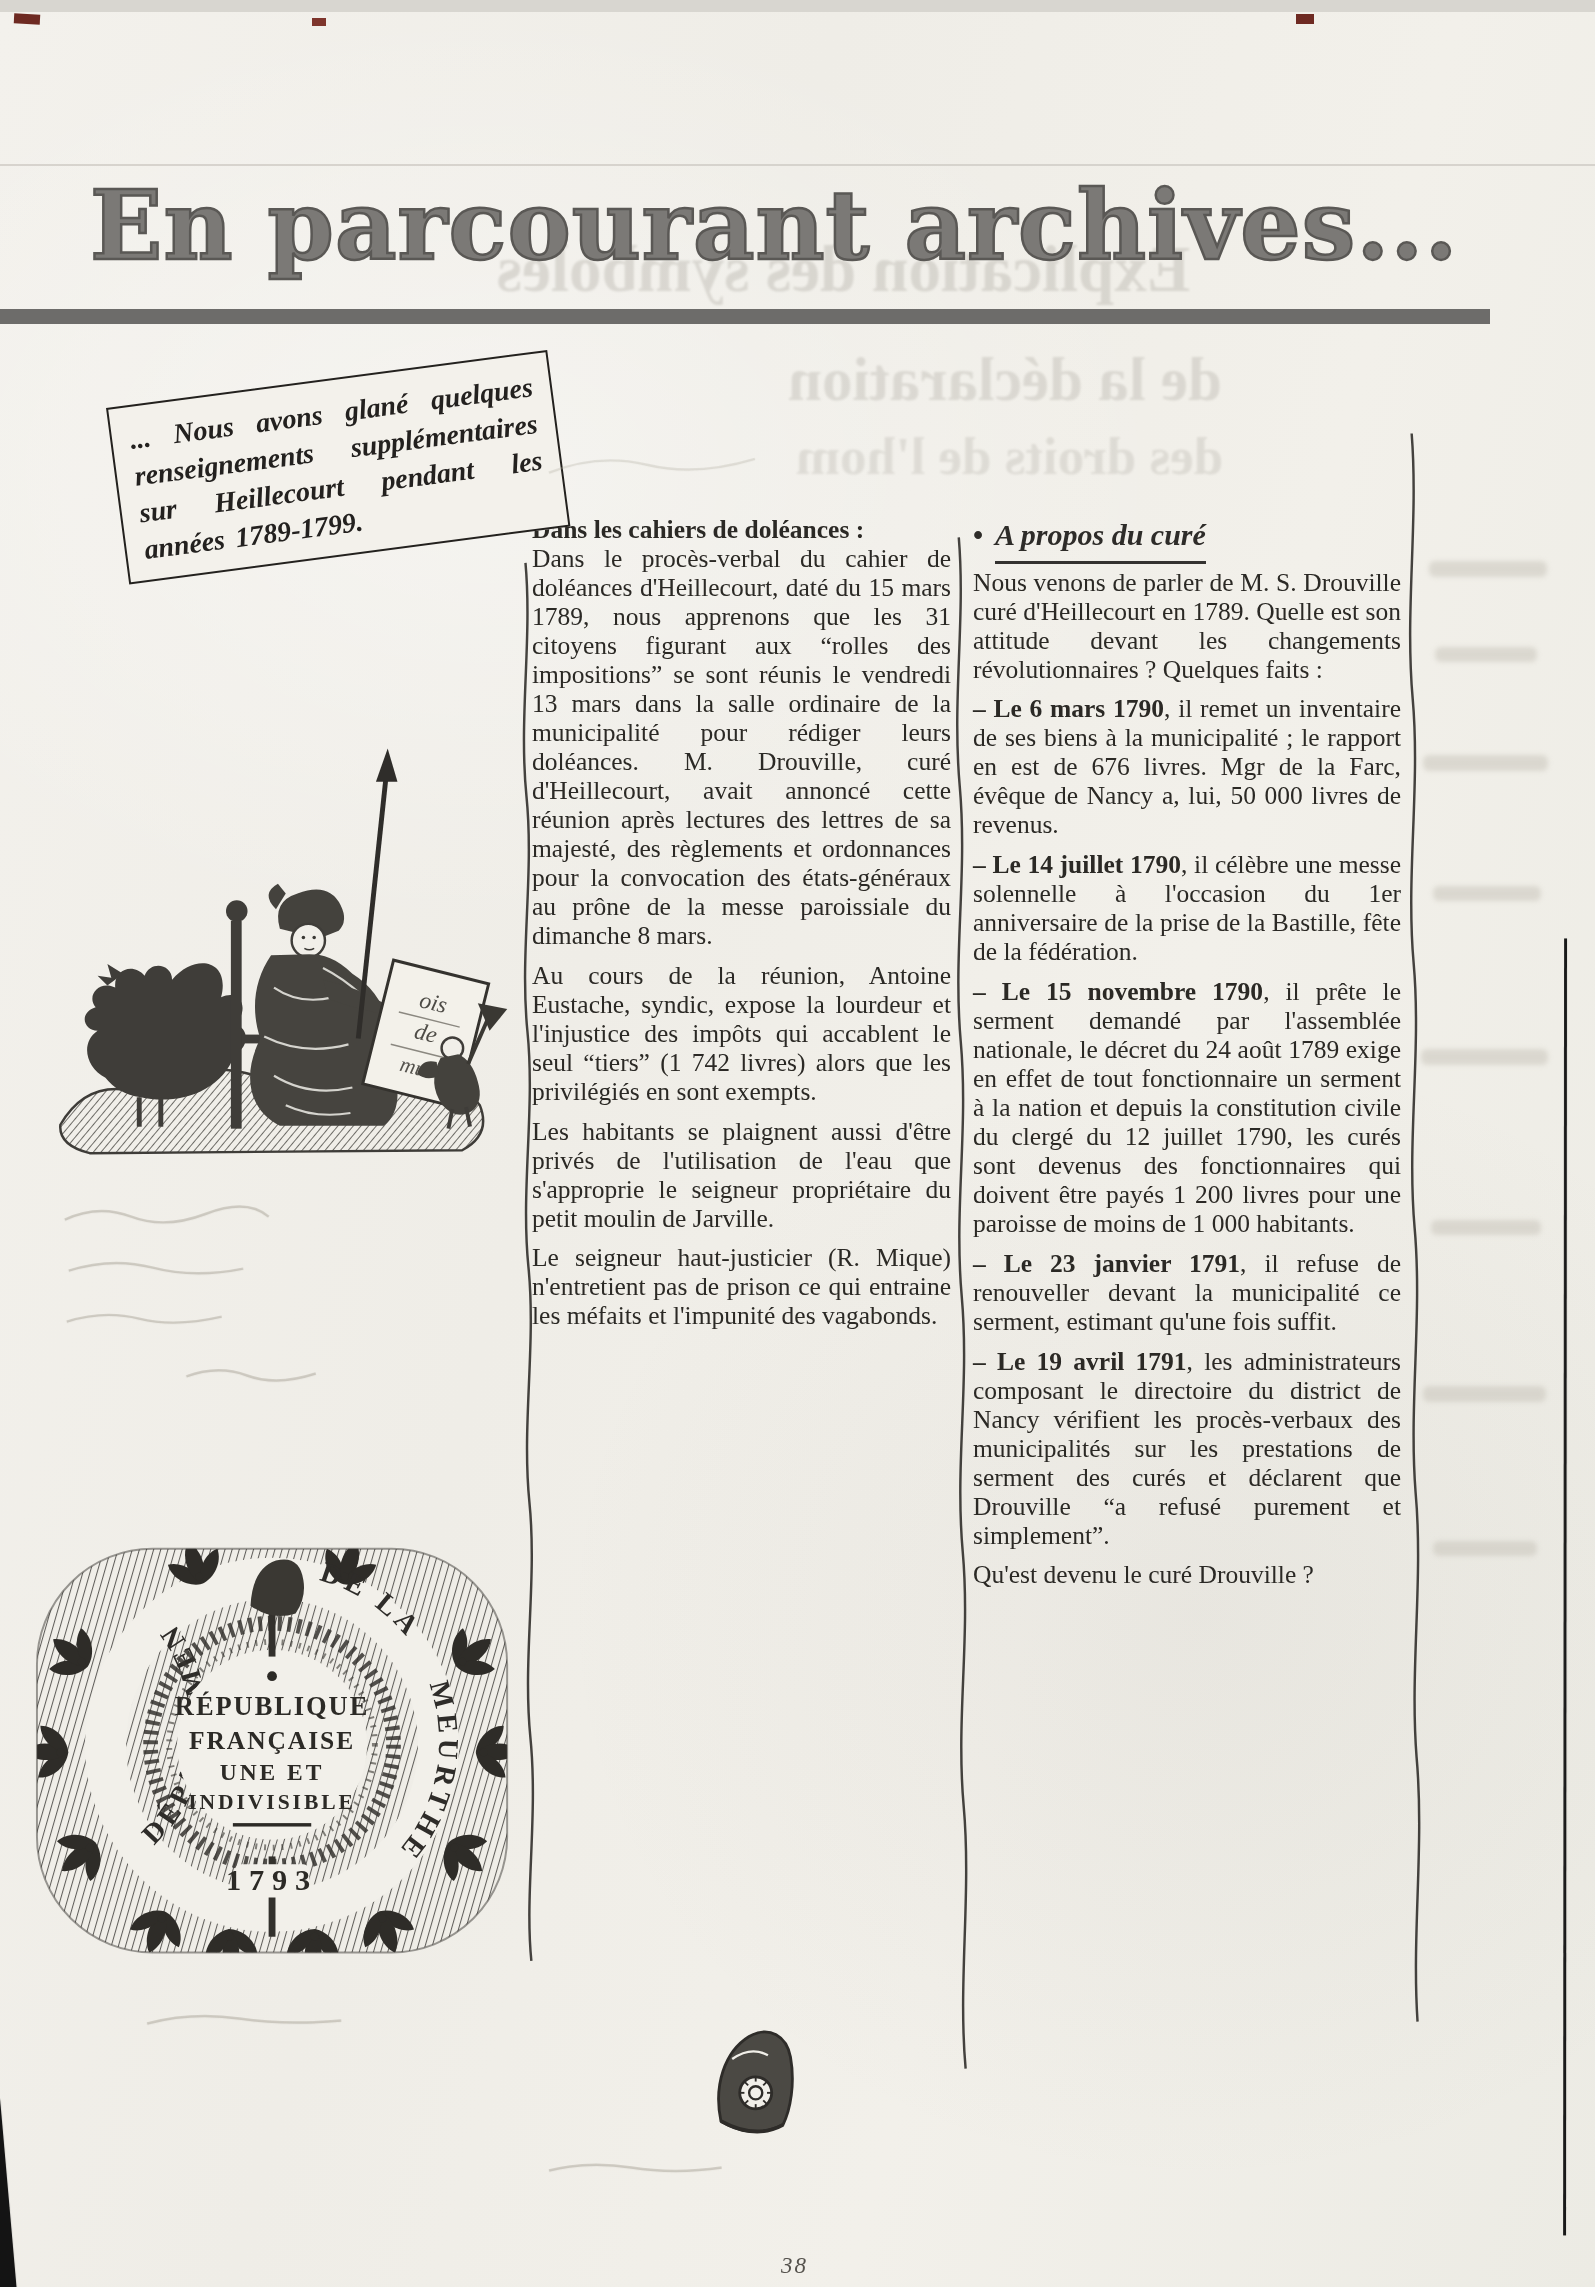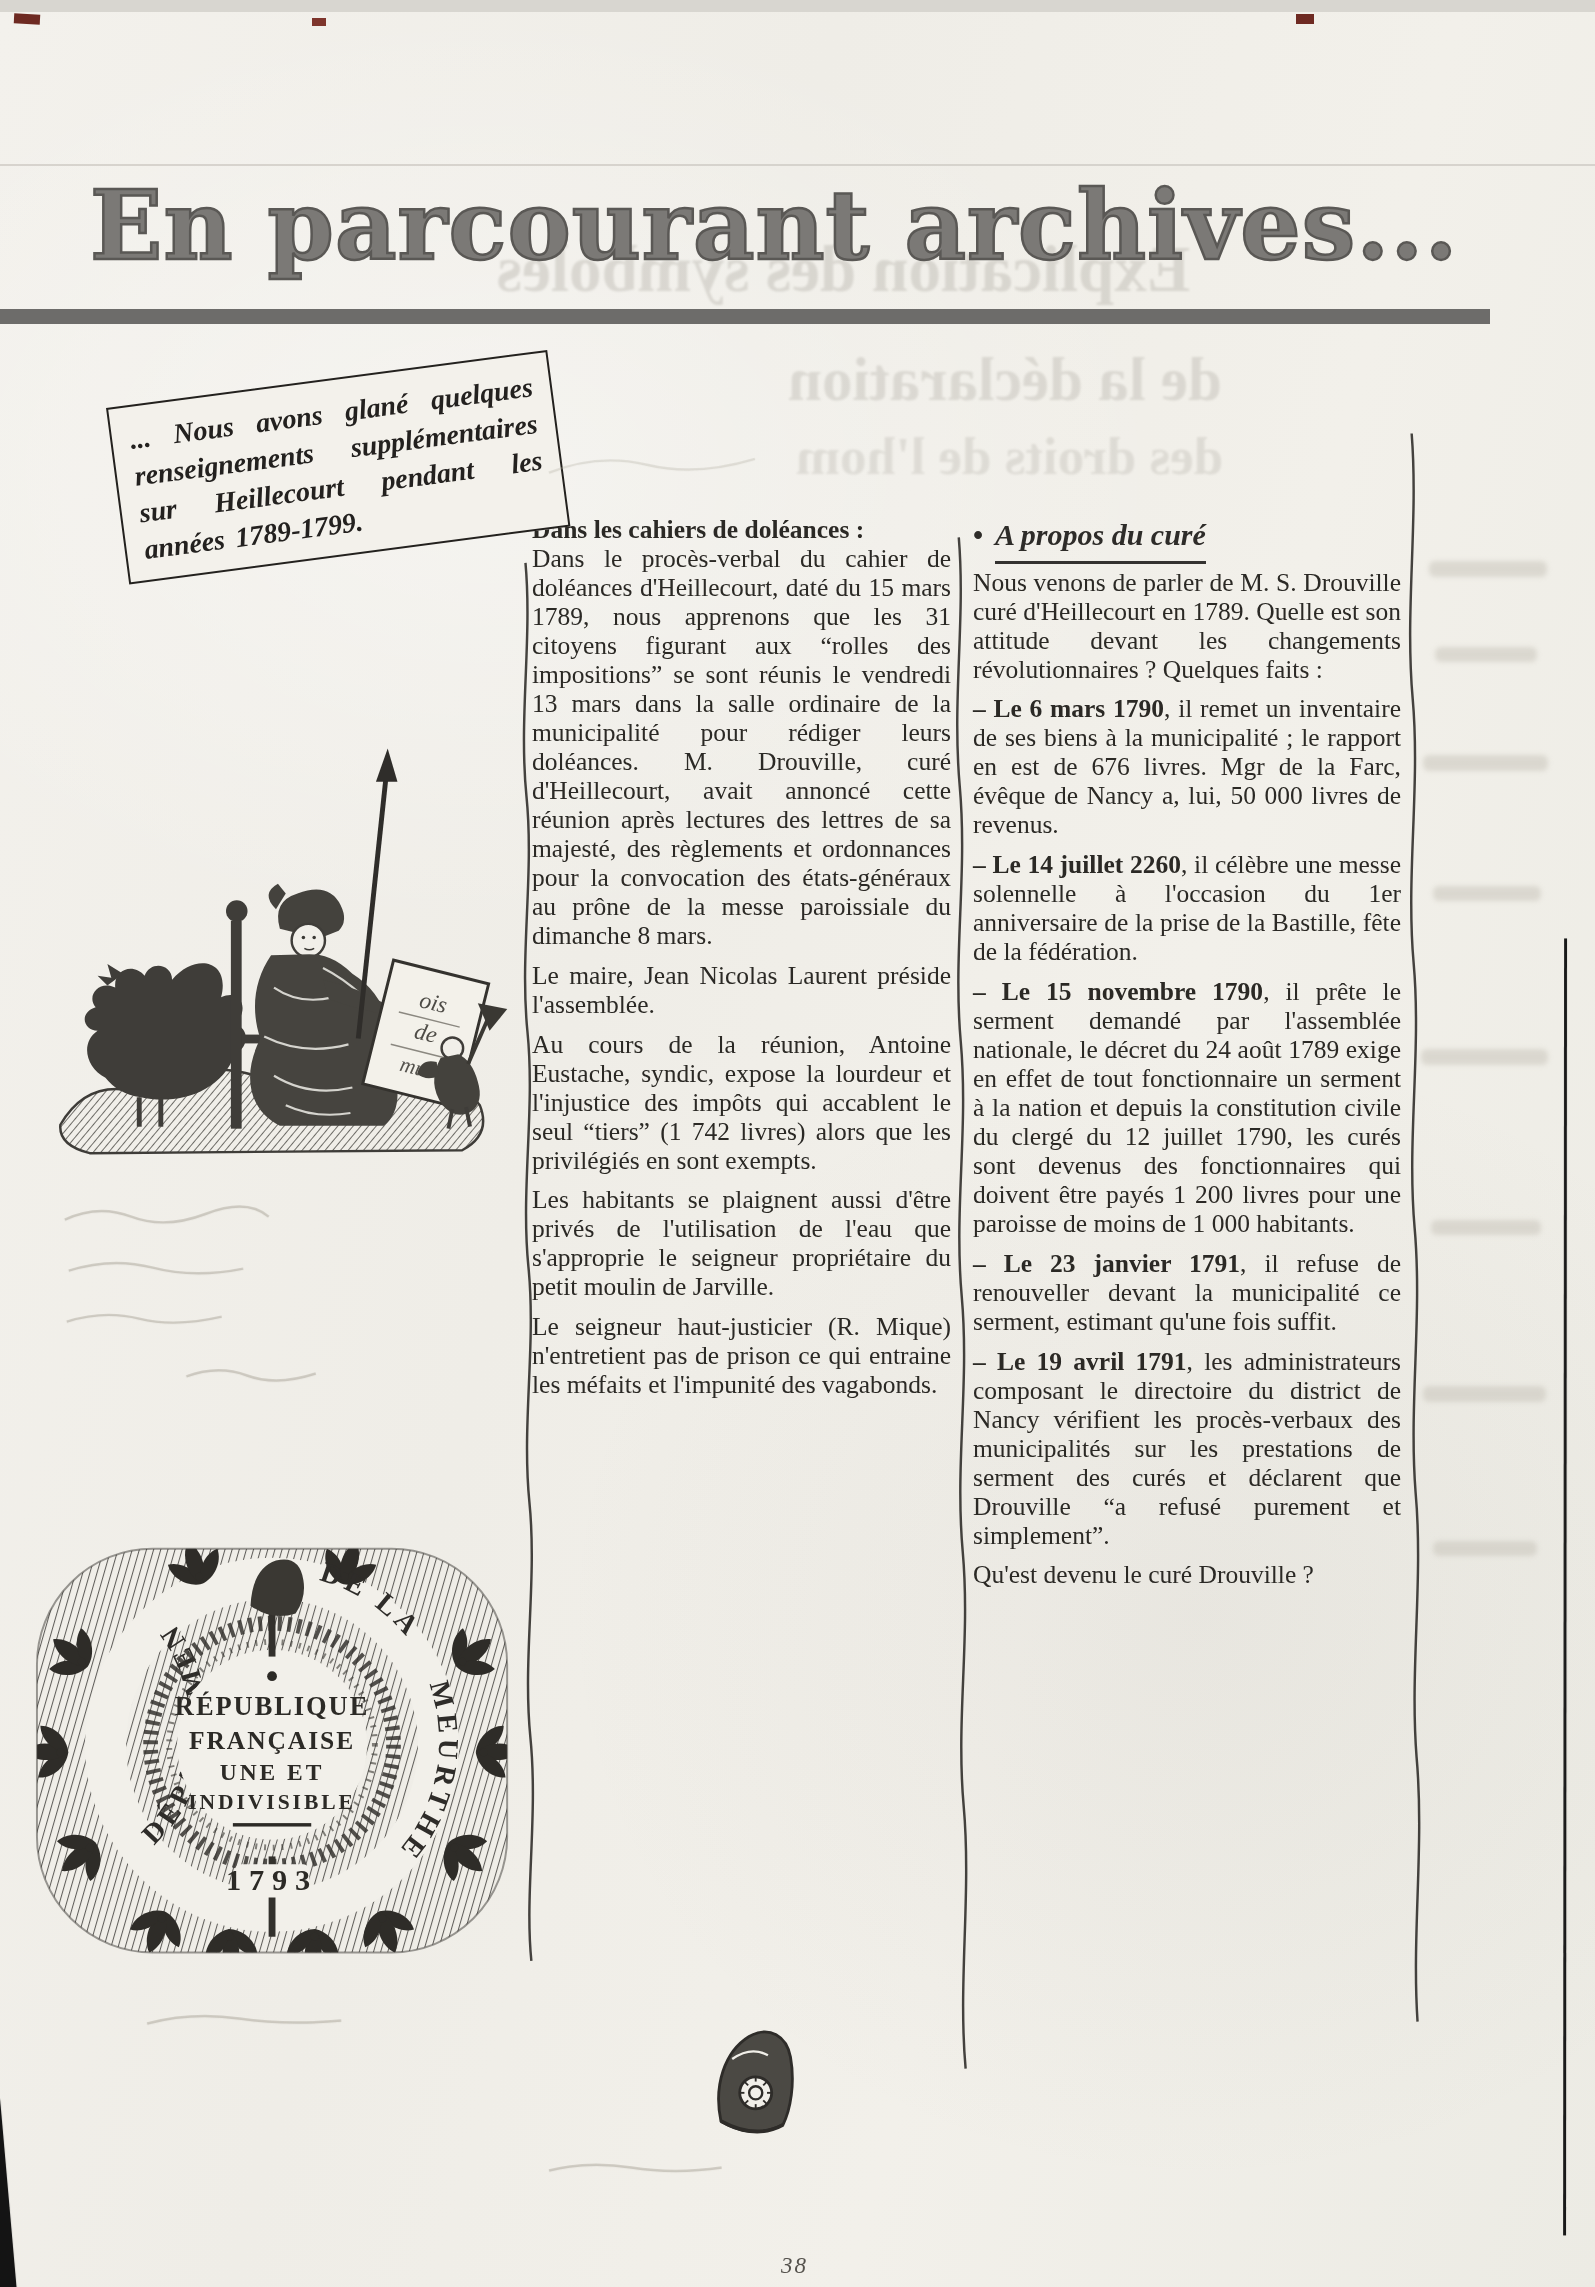--- a/index.html
+++ b/index.html
@@ -194,21 +194,20 @@
       <rect x="212" y="330" width="76" height="34" rx="6" fill="#f2f0ea" stroke="none"></rect>
       <text x="250" y="356" font-size="31" letter-spacing="8">1793</text>
     </g>
   </svg>
 
   <div class="col colmid">
     <p>
       <strong class="inlinehead">Dans les cahiers de doléances :</strong>
       <span>Dans le procès-verbal du cahier de doléances d'Heillecourt, daté du 15 mars 1789, nous apprenons que les 31 citoyens figurant aux “rolles des impositions” se sont réunis le vendredi 13 mars dans la salle ordinaire de la municipalité pour rédiger leurs doléances. M. Drouville, curé d'Heillecourt, avait annoncé cette réunion après lectures des lettres de sa majesté, des règlements et ordonnances pour la convocation des états-généraux au prône de la messe paroissiale du dimanche 8 mars.</span>
     </p>
-    <p>Le maire, Jean Nicolas Laurent préside l'assemblée.</p>
     <p>Au cours de la réunion, Antoine Eustache, syndic, expose la lourdeur et l'injustice des impôts qui accablent le seul “tiers” (1 742 livres) alors que les privilégiés en sont exempts.</p>
     <p>Les habitants se plaignent aussi d'être privés de l'utilisation de l'eau que s'approprie le seigneur propriétaire du petit moulin de Jarville.</p>
     <p>Le seigneur haut-justicier (R. Mique) n'entretient pas de prison ce qui entraine les méfaits et l'impunité des vagabonds.</p>
   </div>
 
   <svg class="fig" style="top:2007px;left:704px;" width="94" height="127" viewBox="0 0 100 134">
     <path d="M18,108 C10,70 22,34 48,18 C70,6 88,18 92,40 C97,68 92,96 84,112 C60,124 36,120 18,108 Z" fill="#4b4944" stroke="#2e2c29" stroke-width="3"></path>
     <path d="M30,42 Q50,28 68,38" stroke="#f1efe9" stroke-width="2.5" fill="none"></path>
     <path d="M18,108 Q55,128 84,112" stroke="#2e2c29" stroke-width="4" fill="none"></path>
     <circle cx="55" cy="78" r="17" fill="#f1efe9" stroke="#2e2c29" stroke-width="3"></circle>
@@ -224,21 +223,21 @@
         <line x1="47" y1="86" x2="43" y2="90"></line>
     </g>
   </svg>
 
   <div class="col colright">
     <h2>
       <span class="bullet">•</span><span class="hd">A propos du curé</span>
     </h2>
     <p>Nous venons de parler de M. S. Drouville curé d'Heillecourt en 1789. Quelle est son attitude devant les changements révolutionnaires ?  Quelques faits :</p>
     <p><span class="lead">– Le 6 mars 1790</span><span>, il remet un inventaire de ses biens à la municipalité ; le rapport en est de 676 livres. Mgr de la Farc, évêque de Nancy a, lui, 50 000 livres de revenus.</span></p>
-    <p><span class="lead">– Le 14 juillet 2260</span><span>, il célèbre une messe solennelle à l'occasion du 1er anniversaire de la prise de la Bastille, fête de la fédération.</span></p>
+    <p><span class="lead">– Le 14 juillet 1790</span><span>, il célèbre une messe solennelle à l'occasion du 1er anniversaire de la prise de la Bastille, fête de la fédération.</span></p>
     <p><span class="lead">– Le 15 novembre 1790</span><span>, il prête le serment demandé par l'assemblée nationale, le décret du 24 août 1789 exige en effet de tout fonctionnaire un serment à la nation et depuis la constitution civile du clergé du 12 juillet 1790, les curés sont devenus des fonctionnaires qui doivent être payés 1 200 livres pour une paroisse de moins de 1 000 habitants.</span></p>
     <p><span class="lead">– Le 23 janvier 1791</span><span>, il refuse de renouveller devant la municipalité ce serment, estimant qu'une fois suffit.</span></p>
     <p><span class="lead">– Le 19 avril 1791</span><span>, les administrateurs composant le directoire du district de Nancy vérifient les procès-verbaux des municipalités sur les prestations de serment des curés et déclarent que Drouville “a refusé purement et simplement”.</span></p>
     <p>Qu'est devenu le curé Drouville ?</p>
   </div>
 
   <div class="pagenum">38</div>
 
   <div class="speck" style="top:2px;left:13.7px;width:25.5px;height:9.8px;background:#6e2a22;transform:rotate(3deg);"></div>
   <div class="speck" style="top:5.9px;left:312px;width:13.7px;height:7.8px;background:#7e352c;"></div>

